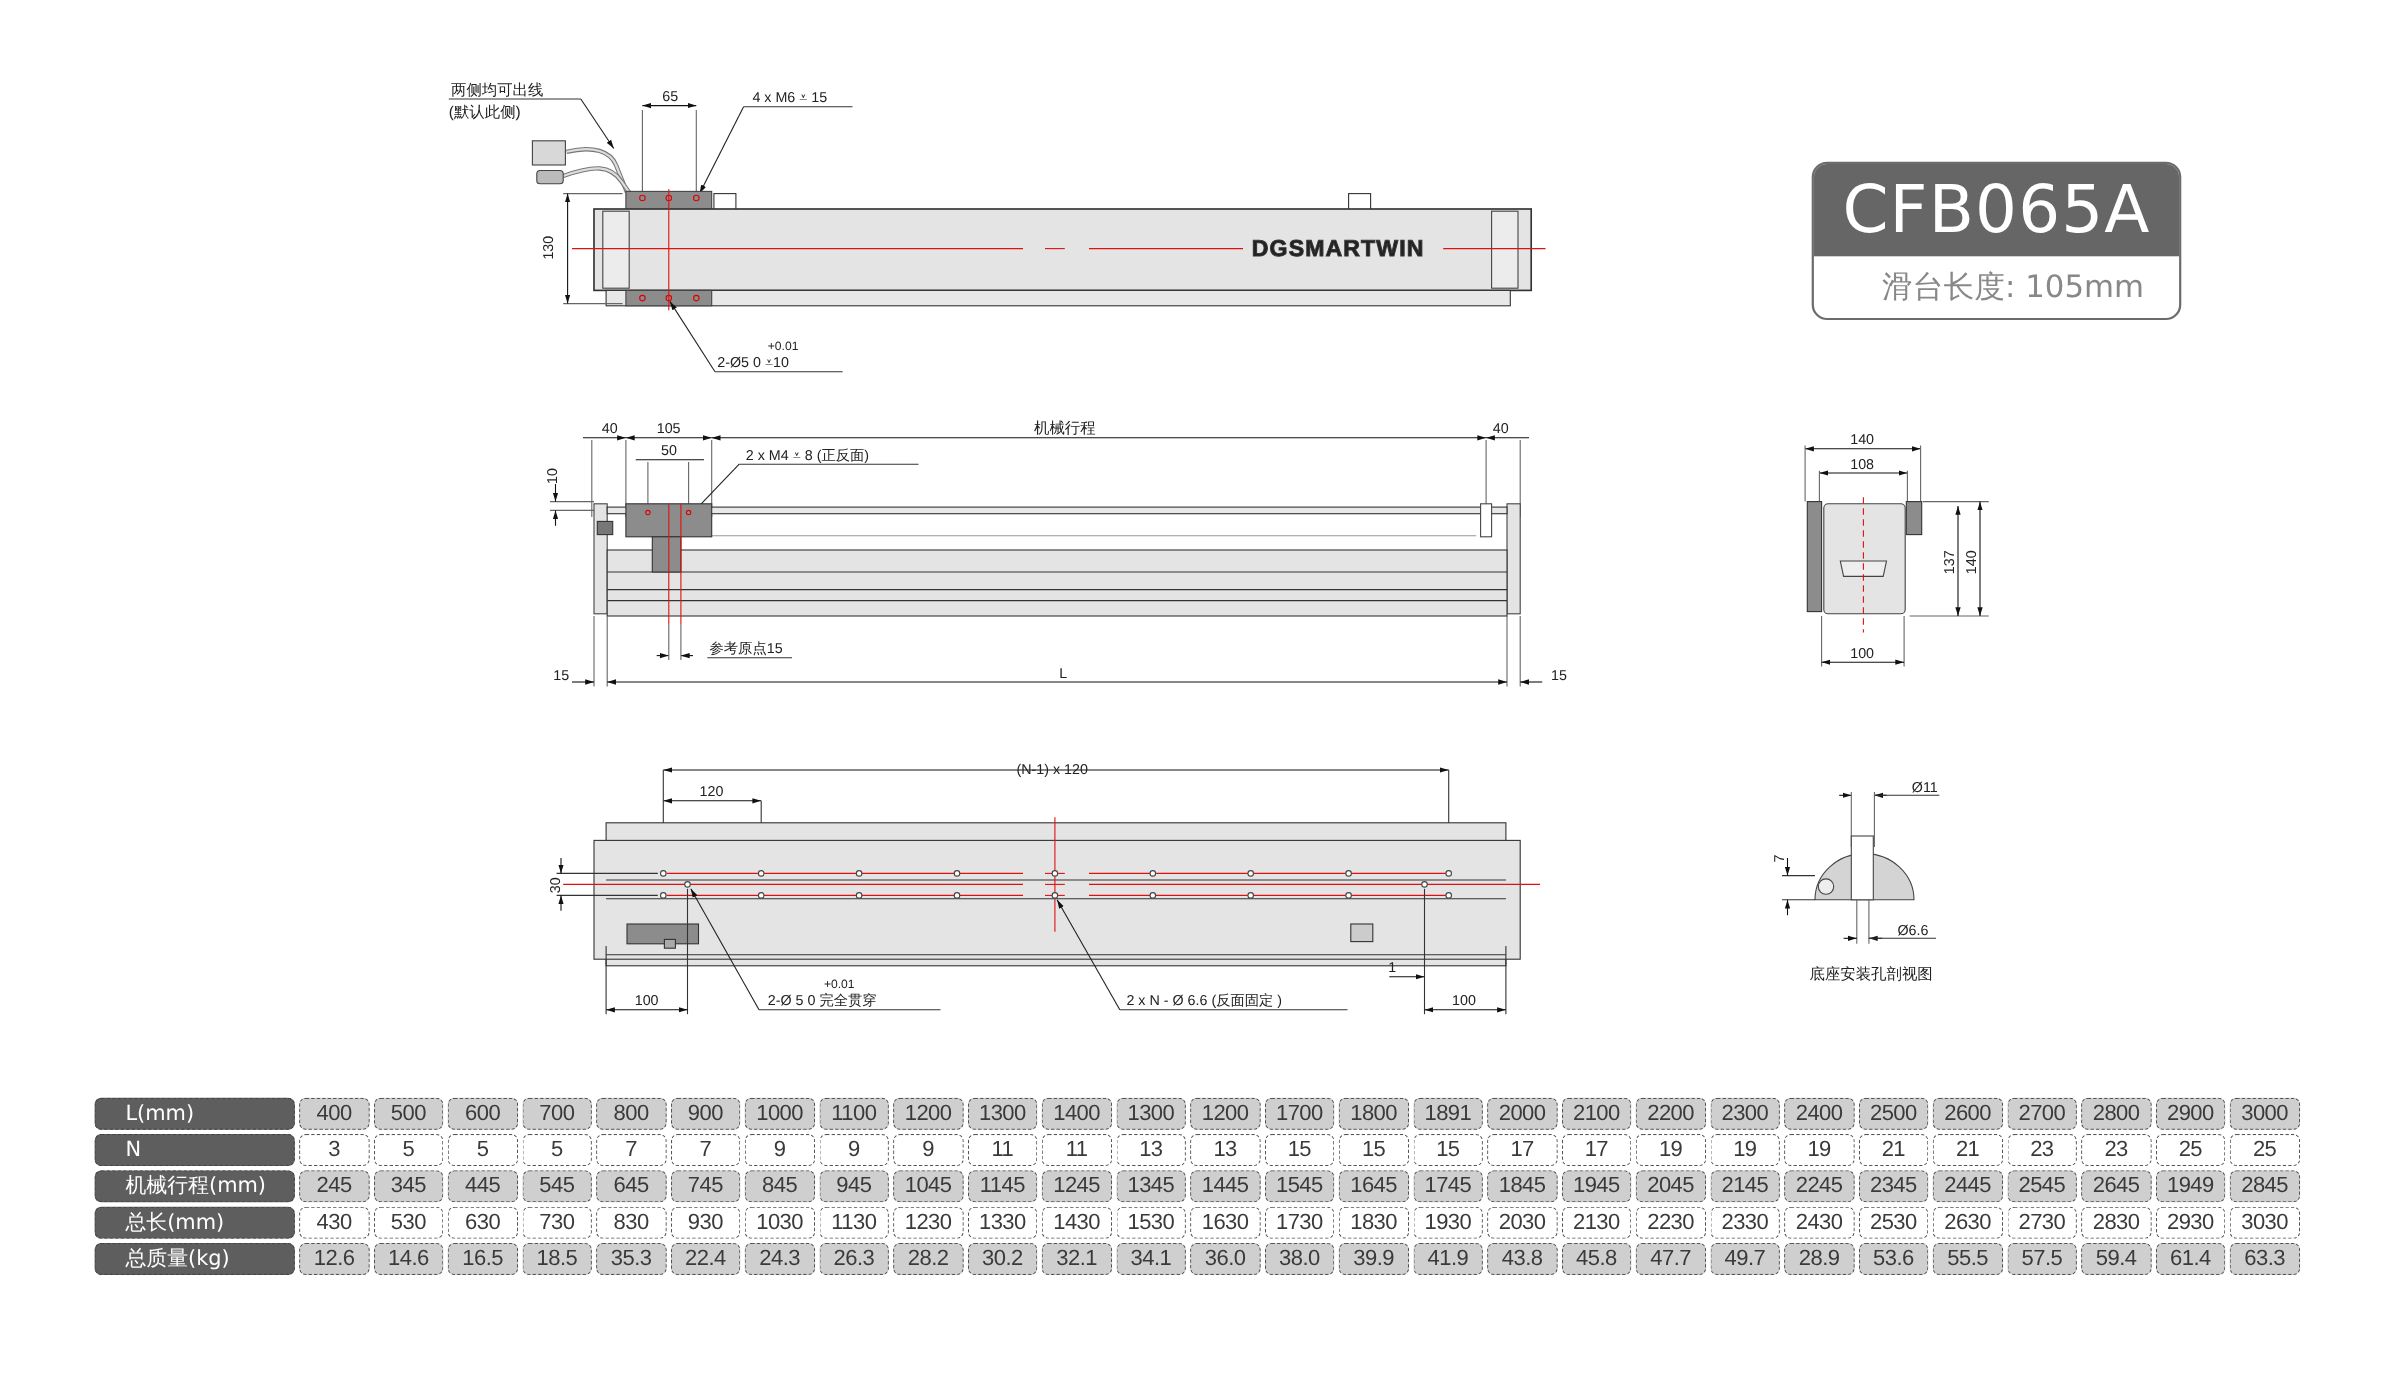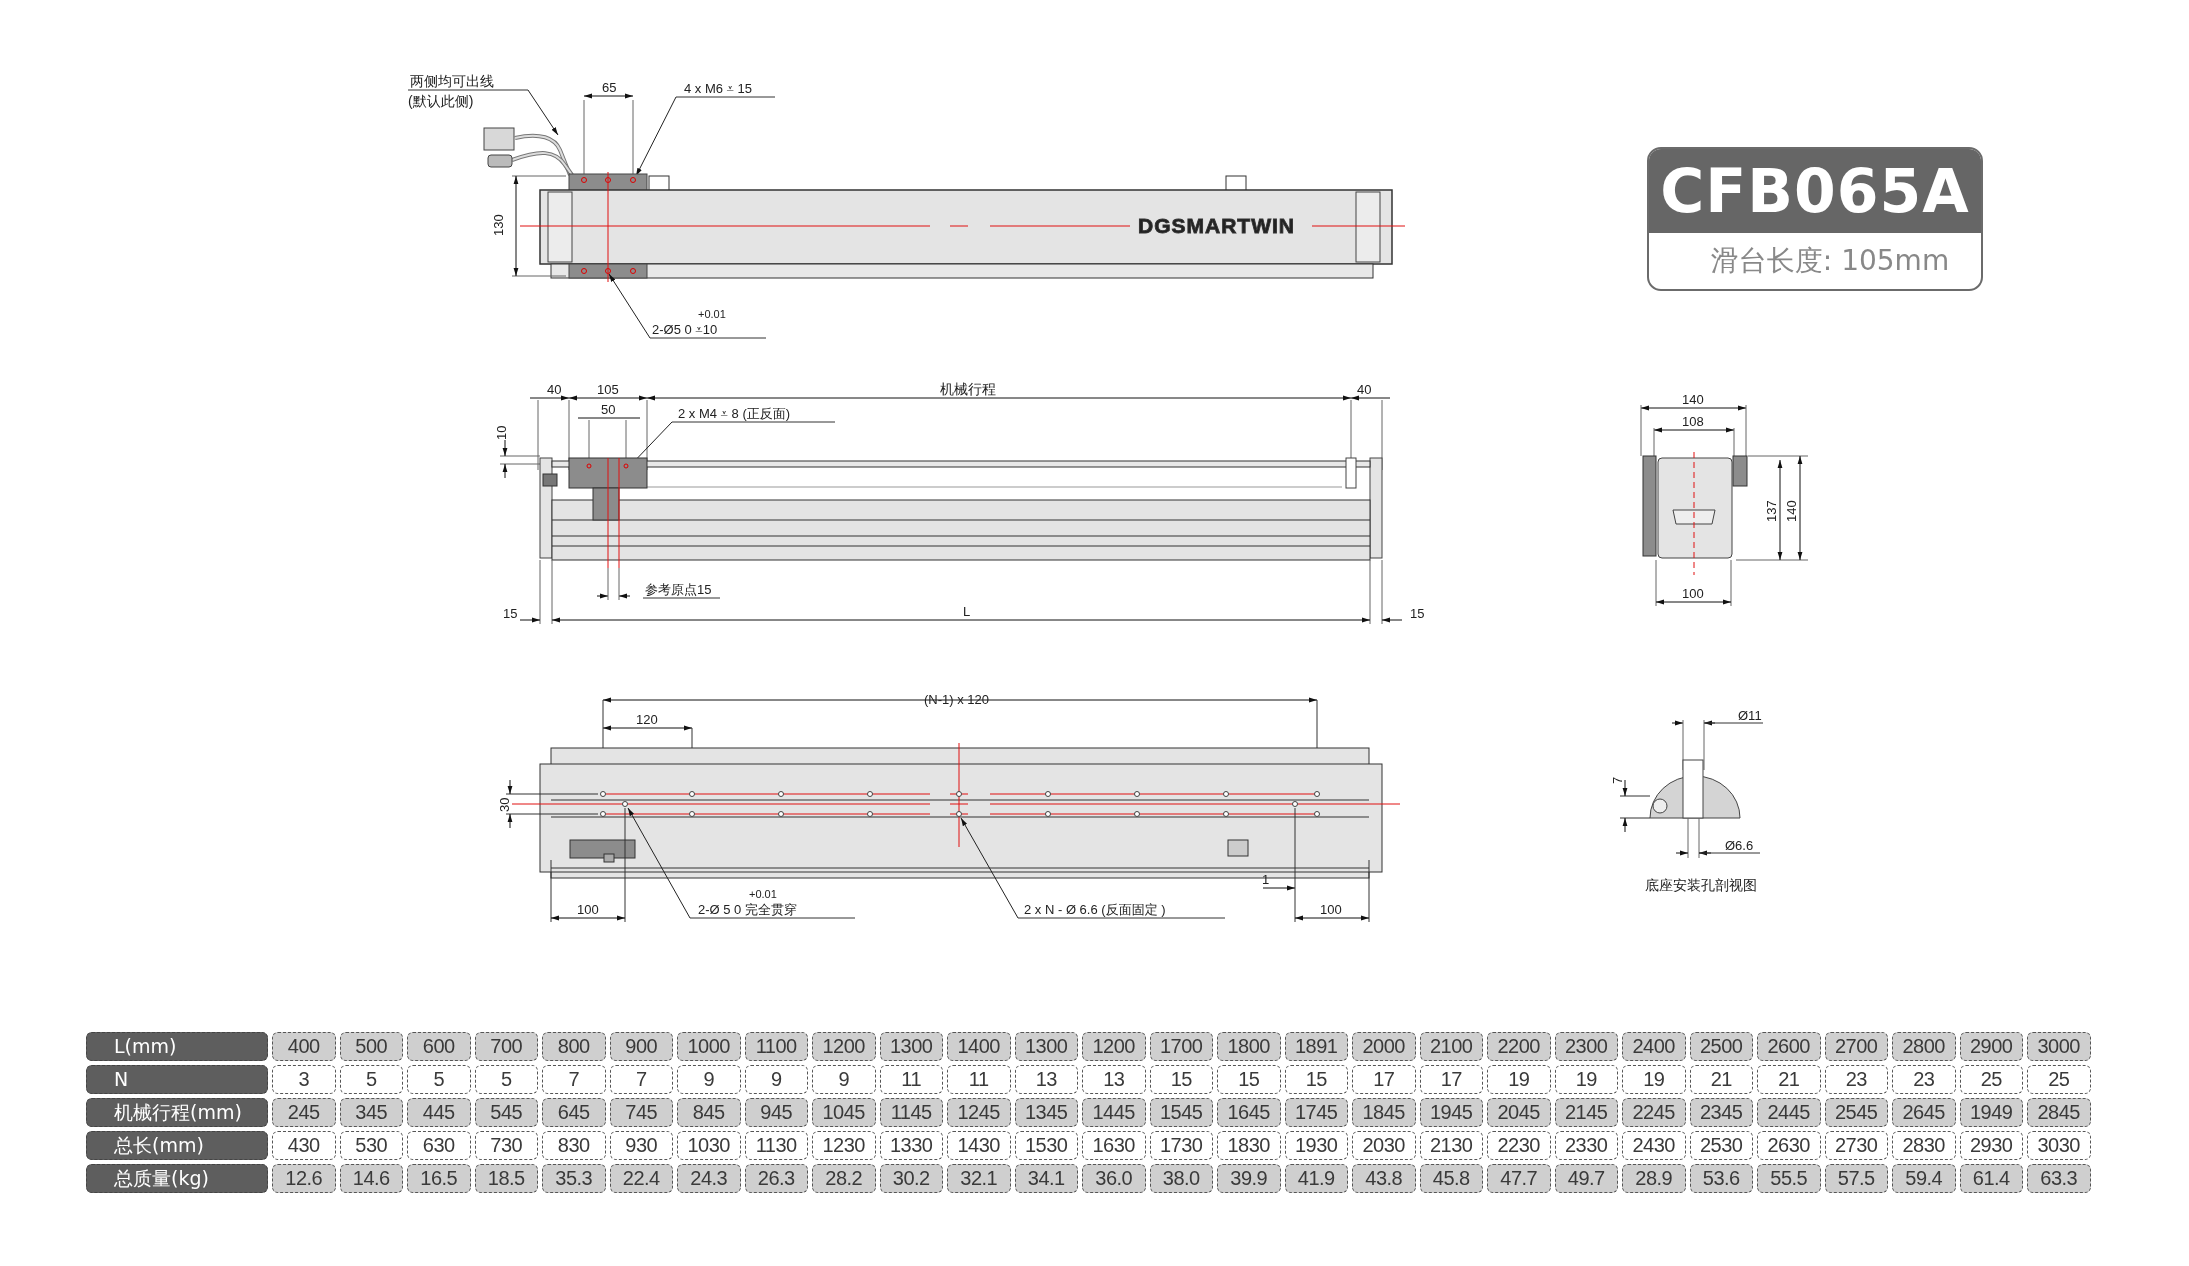--- a/index.html
+++ b/index.html
@@ -4,25 +4,25 @@
 <style>
   html,body{margin:0;padding:0;background:#ffffff;}
   body{width:2189px;height:1266px;position:relative;overflow:hidden;font-family:"DejaVu Sans","Liberation Sans",sans-serif;color:#222;}
   .abs{position:absolute;}
   svg text{font-family:"Liberation Sans","DejaVu Sans",sans-serif;fill:#222;}
   .lbl{font-size:13px;}
   .cn{font-size:14px;}
 
   
   #badge{left:1647px;top:147px;width:336px;height:144px;border:2px solid #6b6b6b;border-radius:14px;overflow:hidden;background:#fff;box-sizing:border-box;}
-  #badge .top{height:84px;background:#666666;color:#fff;font-family:"DejaVu Sans","Liberation Sans",sans-serif;font-weight:bold;font-size:60px;line-height:84px;text-align:center;letter-spacing:1px;}
+  #badge .top{height:84px;background:#666666;color:#fff;font-family:"DejaVu Sans","Liberation Sans",sans-serif;font-weight:normal;font-size:60px;line-height:84px;text-align:center;letter-spacing:1px;}
   #badge .bot{height:58px;color:#888;font-size:28px;line-height:56px;text-align:center;font-family:"DejaVu Sans","Liberation Sans",sans-serif;padding-left:30px;}
 
   
-  #spec{left:86px;top:1030px;}
+  #spec{left:86px;top:996px;}
   .row{display:flex;height:33px;margin-bottom:0;}
   .row .head{width:182px;height:29px;margin:2px 4px 2px 0;background:#5e5e5e;color:#fff;border-radius:6px;font-size:19px;line-height:29px;padding-left:28px;box-sizing:border-box;outline:1px dashed #444;outline-offset:-1px;}
   .row .cell{width:63.5px;height:29px;margin:2px 4px 2px 0;border-radius:6px;font-size:20px;line-height:29px;text-align:center;color:#3a3a3a;outline:1px dashed #555;outline-offset:-1px;font-family:"Liberation Sans Narrow","Liberation Sans",sans-serif;letter-spacing:-0.5px;}
   .row.shade .cell{background:#cfcfcf;}
   .row.plain .cell{background:#ffffff;}
 </style>
 </head>
 <body>
 
 <div id="badge" class="abs">

